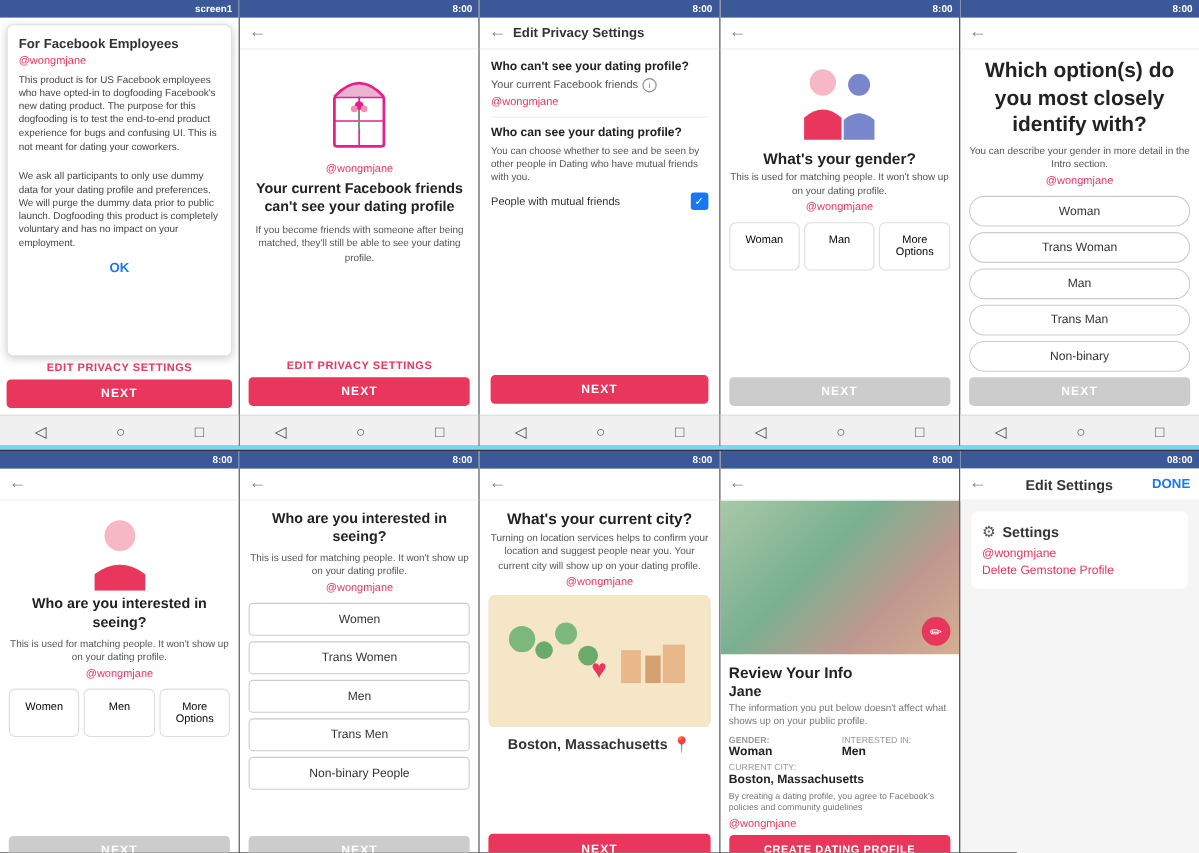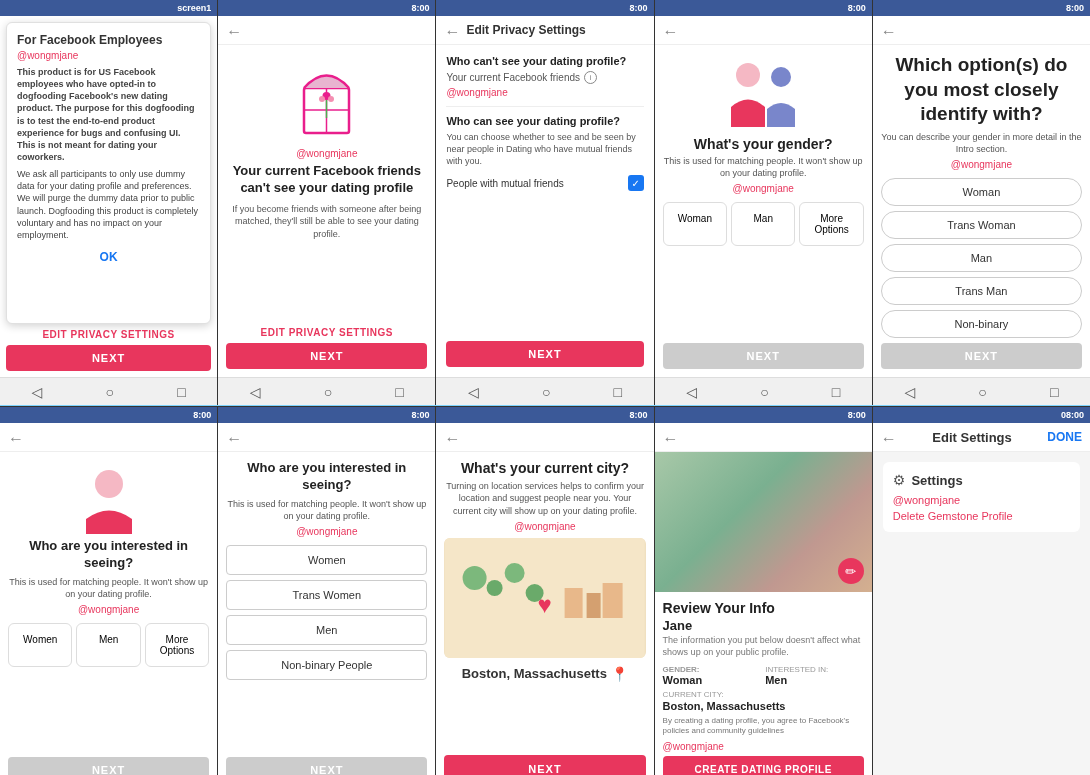--- a/index.html
+++ b/index.html
@@ -3,33 +3,33 @@
   <meta charset="utf-8">
   <style>
     * { box-sizing: border-box; margin: 0; padding: 0; }
     body { width: 1090px; height: 775px; overflow: hidden; font-family: -apple-system, 'Helvetica Neue', Arial, sans-serif; background: #000; display: flex; flex-direction: column; }
   </style>
 </head>
 <body>
 
 <div style="display:flex; flex-direction:column; width:1090px; height:775px; background:#111;">
 
-  <div style="display:flex; flex:1; border-bottom:1px solid #7dd3fc;">
+  <div style="display:flex; flex:1; border-bottom:4px solid #7dd3fc;">
 
     <div style="flex:1; display:flex; flex-direction:column; background:#fff; border-right:1px solid #333; overflow:hidden;">
       <div style="background:#3b5998;color:white;font-size:9px;padding:1px 6px;display:flex;justify-content:space-between;align-items:center;height:16px;flex-shrink:0;">
         <span></span>
         <span style="font-weight:bold;font-size:9px;">screen1</span>
       </div>
       <div style="flex:1;display:flex;flex-direction:column;padding:6px;overflow:hidden;">
 
         <div style="background:white;border-radius:6px;padding:10px;box-shadow:0 2px 8px rgba(0,0,0,0.18);flex:1;overflow:hidden;font-size:9.5px;color:#333;border:1px solid #e0e0e0;">
           <div style="font-size:12px;font-weight:700;margin-bottom:3px;">For Facebook Employees</div>
           <div style="color:#e8365d;font-size:10px;margin-bottom:5px;">@wongmjane</div>
-          <div style="font-size:9px;line-height:1.35;color:#444;margin-bottom:5px;font-weight:bold;">This product is for US Facebook employees who have opted-in to dogfooding Facebook's new dating product. The purpose for this dogfooding is to test the end-to-end product experience for bugs and confusing UI. This is not meant for dating your coworkers.</div>
+          <div style="font-size:9px;line-height:1.35;color:#444;margin-bottom:15px;">This product is for US Facebook employees who have opted-in to dogfooding Facebook's new dating product. The purpose for this dogfooding is to test the end-to-end product experience for bugs and confusing UI. This is not meant for dating your coworkers.</div>
           <div style="font-size:9px;line-height:1.35;color:#444;margin-bottom:5px;">We ask all participants to only use dummy data for your dating profile and preferences. We will purge the dummy data prior to public launch. Dogfooding this product is completely voluntary and has no impact on your employment.</div>
           <div style="text-align:center;color:#1877f2;font-size:12px;font-weight:600;padding:4px;cursor:pointer;">OK</div>
         </div>
         <div style="color:#e8365d;font-size:10px;font-weight:700;text-align:center;padding:5px;cursor:pointer;letter-spacing:0.5px;">EDIT PRIVACY SETTINGS</div>
         <button style="background:#e8365d;color:white;border:none;border-radius:4px;padding:7px;width:100%;font-size:11px;font-weight:700;letter-spacing:1px;text-transform:uppercase;cursor:pointer;">NEXT</button>
       </div>
       <div style="background:#f0f0f0;height:28px;display:flex;justify-content:space-around;align-items:center;border-top:1px solid #ddd;">
         <span style="font-size:14px;color:#555;">◁</span>
         <span style="font-size:14px;color:#555;">○</span>
         <span style="font-size:14px;color:#555;">□</span>
@@ -86,21 +86,21 @@
       </div>
       <div style="flex:1;display:flex;flex-direction:column;padding:10px;overflow:hidden;">
         <div style="font-size:11px;font-weight:700;color:#222;margin-bottom:4px;">Who can't see your dating profile?</div>
         <div style="display:flex;align-items:center;gap:4px;margin-bottom:3px;">
           <span style="font-size:10px;color:#555;">Your current Facebook friends</span>
           <span style="width:13px;height:13px;border-radius:50%;border:1px solid #888;color:#888;font-size:8px;display:flex;align-items:center;justify-content:center;flex-shrink:0;">i</span>
         </div>
         <div style="color:#e8365d;font-size:10px;margin-bottom:8px;">@wongmjane</div>
         <div style="height:1px;background:#eee;margin-bottom:8px;"></div>
         <div style="font-size:11px;font-weight:700;color:#222;margin-bottom:4px;">Who can see your dating profile?</div>
-        <div style="font-size:9px;color:#555;line-height:1.35;margin-bottom:8px;">You can choose whether to see and be seen by near people in Dating who have mutual friends with you.</div>
+        <div style="font-size:9px;color:#555;line-height:1.35;margin-bottom:8px;">You can choose whether to see and be seen by other people in Dating who have mutual friends with you.</div>
         <div style="display:flex;align-items:center;justify-content:space-between;width:100%;">
           <span style="font-size:10px;color:#333;">People with mutual friends</span>
           <div style="width:16px;height:16px;background:#1877f2;border-radius:3px;display:flex;align-items:center;justify-content:center;color:white;font-size:10px;cursor:pointer;">✓</div>
         </div>
         <div style="flex:1;"></div>
         <button style="background:#e8365d;color:white;border:none;border-radius:4px;padding:7px;width:100%;font-size:11px;font-weight:700;letter-spacing:1px;text-transform:uppercase;cursor:pointer;">NEXT</button>
       </div>
       <div style="background:#f0f0f0;height:28px;display:flex;justify-content:space-around;align-items:center;border-top:1px solid #ddd;">
         <span style="font-size:14px;color:#555;">◁</span>
         <span style="font-size:14px;color:#555;">○</span>
@@ -220,20 +220,21 @@
       <div style="padding:5px 8px;display:flex;align-items:center;border-bottom:1px solid #eee;flex-shrink:0;">
         <span style="color:#888;font-size:16px;cursor:pointer;">←</span>
       </div>
       <div style="flex:1;display:flex;flex-direction:column;align-items:center;padding:8px;overflow:hidden;">
         <div style="font-size:13px;font-weight:700;text-align:center;margin-bottom:4px;color:#222;line-height:1.3;">Who are you interested in seeing?</div>
         <div style="font-size:9px;text-align:center;color:#555;line-height:1.35;margin-bottom:4px;">This is used for matching people. It won't show up on your dating profile.</div>
         <div style="color:#e8365d;font-size:10px;margin-bottom:8px;">@wongmjane</div>
         <button style="background:white;color:#333;border:1px solid #ccc;border-radius:4px;padding:8px 16px;font-size:11px;cursor:pointer;width:100%;margin-bottom:5px;">Women</button>
         <button style="background:white;color:#333;border:1px solid #ccc;border-radius:4px;padding:8px 16px;font-size:11px;cursor:pointer;width:100%;margin-bottom:5px;">Trans Women</button>
         <button style="background:white;color:#333;border:1px solid #ccc;border-radius:4px;padding:8px 16px;font-size:11px;cursor:pointer;width:100%;margin-bottom:5px;">Men</button>
+        <button style="background:white;color:#333;border:1px solid #ccc;border-radius:4px;padding:8px 16px;font-size:11px;cursor:pointer;width:100%;margin-bottom:5px;">Trans Men</button>
         <button style="background:white;color:#333;border:1px solid #ccc;border-radius:4px;padding:8px 2px;font-size:11px;cursor:pointer;width:100%;margin-bottom:5px;">Non-binary People</button>
         <div style="flex:1;"></div>
         <button style="background:#ccc;color:white;border:none;border-radius:4px;padding:7px;width:100%;font-size:11px;font-weight:700;letter-spacing:1px;text-transform:uppercase;cursor:pointer;">NEXT</button>
       </div>
       <div style="background:#f0f0f0;height:28px;display:flex;justify-content:space-around;align-items:center;border-top:1px solid #ddd;">
         
         
         
       </div>
     </div>

